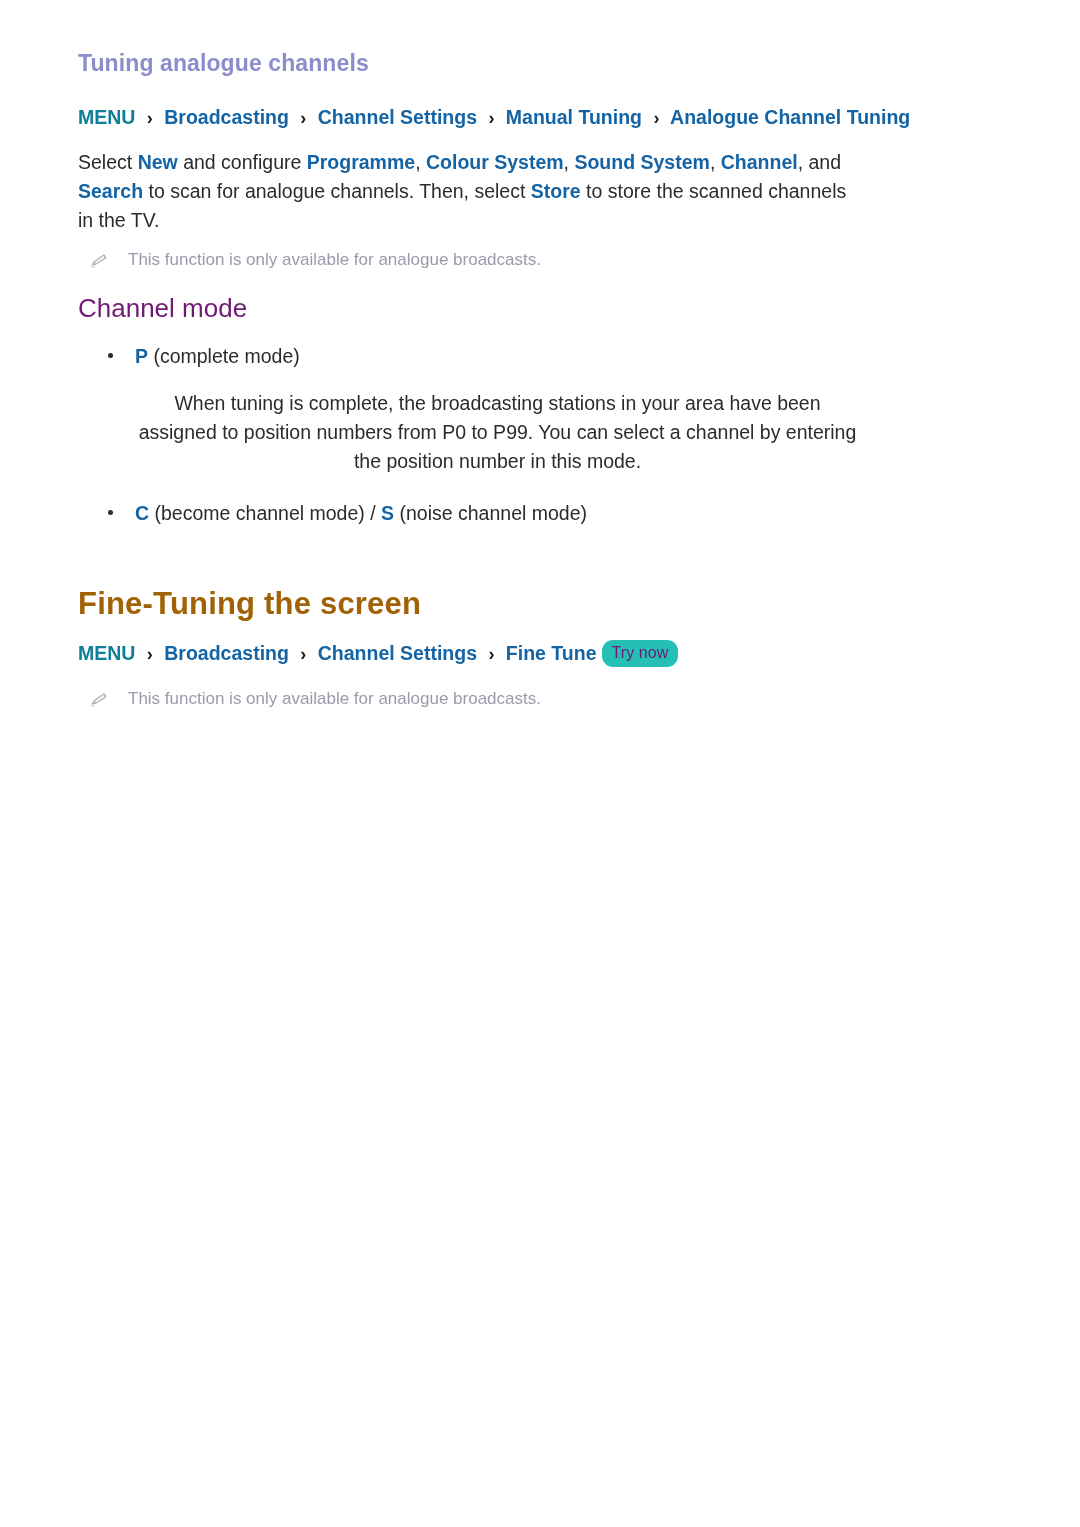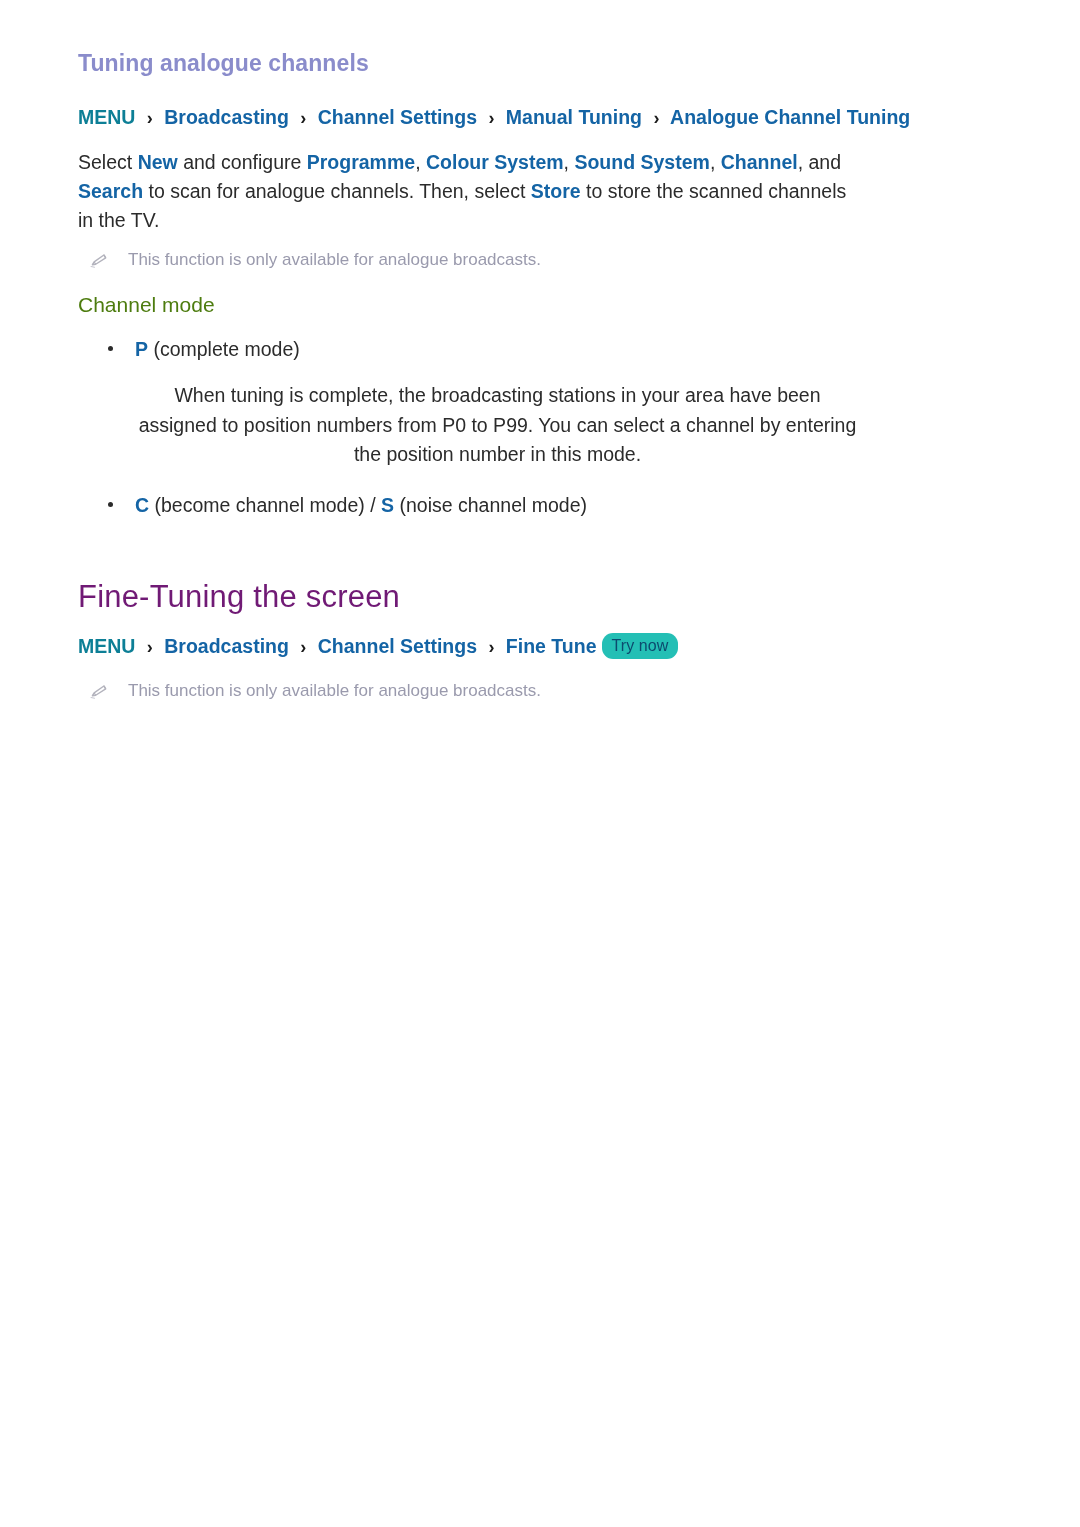--- a/index.html
+++ b/index.html
@@ -26,22 +26,22 @@
   .sub-heading {
     font-size: 23px;
     font-weight: bold;
     color: #8a8ccb;
     letter-spacing: 0.1px;
     margin: 0 0 26px 0;
     line-height: 1.2;
   }
   .main-heading {
     font-size: 31px;
-    font-weight: normal;
-    color: #701a75;
+    font-weight: bold;
+    color: #a16207;
     letter-spacing: 0.2px;
     margin: 0 0 16px 0;
     line-height: 1.25;
   }
 
   
   .breadcrumb {
     font-size: 19.5px;
     font-weight: bold;
     line-height: 1.35;
@@ -52,21 +52,21 @@
   .bc-item   { color: #1464a5; }
   .bc-sep    {
     color: #1a1a1a;
     font-weight: bold;
     padding: 0 6px;
     font-size: 18px;
   }
   .try-now {
     display: inline-block;
     background: #24bfb5;
-    color: #0c4a6e;
+    color: #701a75;
     font-size: 16px;
     font-weight: normal;
     border-radius: 11px;
     padding: 2px 9px 3px 9px;
     margin-left: 6px;
     position: relative;
     top: -2px;
     letter-spacing: 0.1px;
   }
 
@@ -98,22 +98,22 @@
     margin-top: 3px;
   }
   .note-text {
     font-size: 17px;
     color: #9a9aad;
     line-height: 1.45;
   }
 
   
   .plain-line {
-    font-size: 21px;
-    color: #4d7c0f;
+    font-size: 26px;
+    color: #701a75;
     line-height: 1.48;
     margin: 16px 0 14px 0;
   }
 
   
   .bullet-row {
     display: flex;
     align-items: baseline;
     margin: 0 0 6px 0;
     padding-left: 30px;

